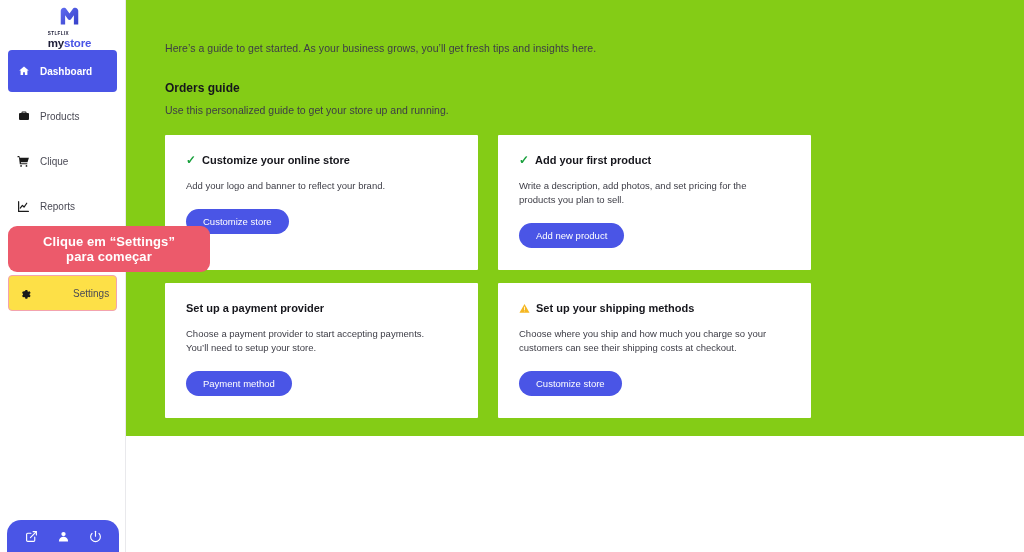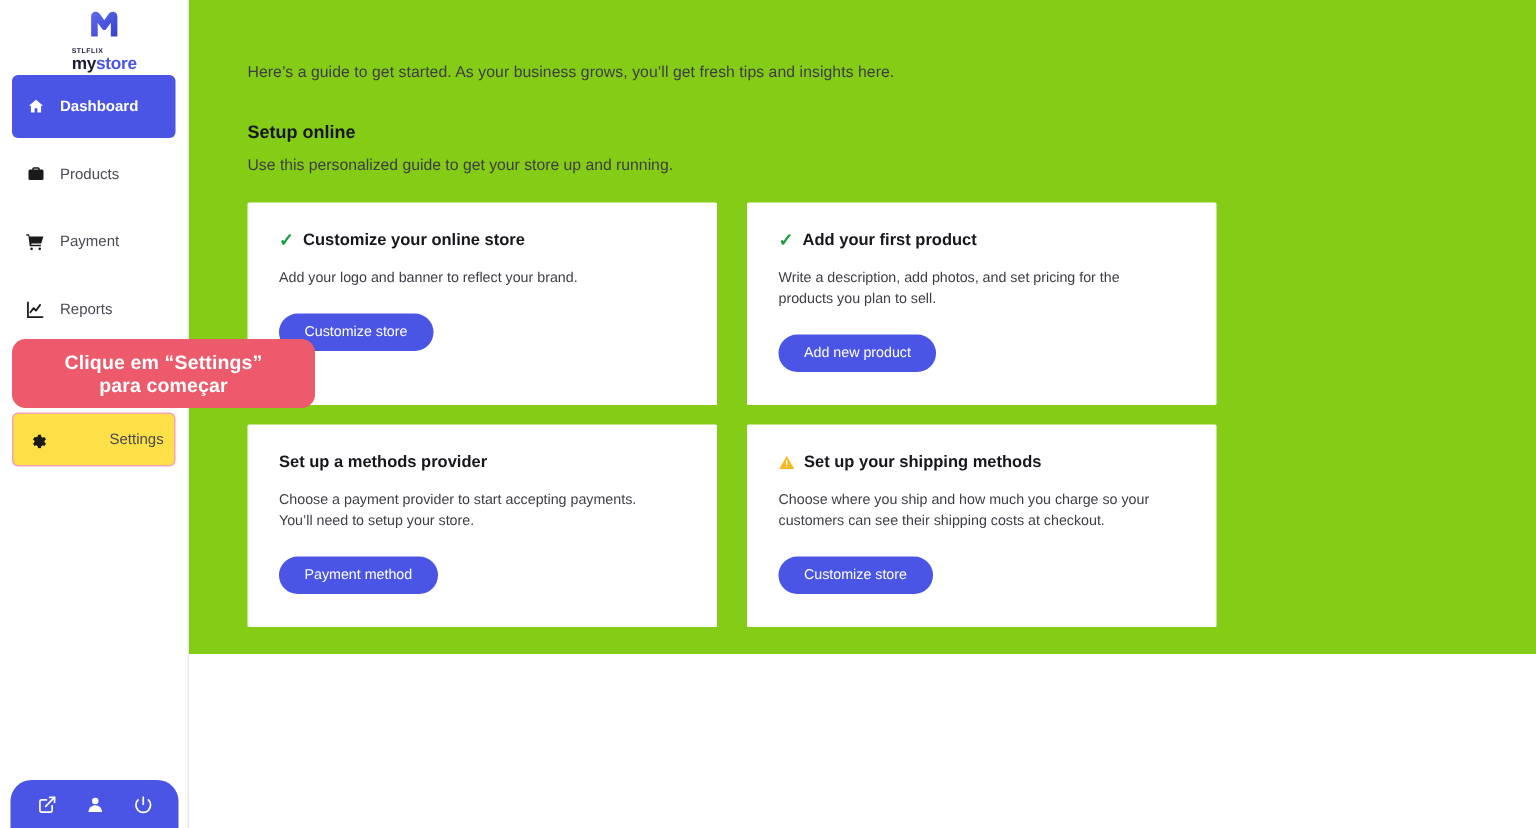--- a/index.html
+++ b/index.html
@@ -216,21 +216,21 @@
         </span>
         <span class="nav-label">Products</span>
       </div>
 
       <div class="nav-item">
         <span class="ico">
           <svg viewBox="0 0 24 24" width="13" height="13" fill="currentColor">
               <path d="M1 2h3.3l.8 3H22l-2.6 8.5H7.4l-.4 1.5H19v2H5.2L3.6 4H1V2zm6.5 16.5a1.6 1.6 0 1 1 0 3.2 1.6 1.6 0 0 1 0-3.2zm10 0a1.6 1.6 0 1 1 0 3.2 1.6 1.6 0 0 1 0-3.2z"></path>
             </svg>
         </span>
-        <span class="nav-label">Payment</span>
+        <span class="nav-label">Clique</span>
       </div>
 
       <div class="nav-item">
         <span class="ico">
           <svg viewBox="0 0 24 24" width="13" height="13" fill="none" stroke="currentColor" stroke-width="2.2">
             <path d="M3 3v18h18" stroke-linecap="round"></path>
             <path d="M6 15l4-5 3 3 5-7" stroke-linecap="round" stroke-linejoin="round"></path>
           </svg>
         </span>
         <span class="nav-label">Reports</span>
@@ -290,21 +290,21 @@
         </svg>
       </span>
     </div>
 
   </aside>
 
   <main class="main">
 
     <p class="intro">Here’s a guide to get started. As your business grows, you’ll get fresh tips and insights here.</p>
 
-    <h2 class="section-title">Setup online</h2>
+    <h2 class="section-title">Orders guide</h2>
     <p class="section-sub">Use this personalized guide to get your store up and running.</p>
 
     <div class="grid">
 
       <section class="card">
         <div class="card-head">
           <span class="status check">✓</span>
           <span>Customize your online store</span>
         </div>
         <p class="card-desc">Add your logo and banner to reflect your brand.</p>
@@ -319,21 +319,21 @@
           <span>Add your first product</span>
         </div>
         <p class="card-desc">Write a description, add photos, and set pricing for the products you plan to sell.</p>
         <div class="btn-row">
           <button class="btn">Add new product</button>
         </div>
       </section>
 
       <section class="card tall">
         <div class="card-head">
-          <span>Set up a methods provider</span>
+          <span>Set up a payment provider</span>
         </div>
         <p class="card-desc">Choose a payment provider to start accepting payments. You’ll need to setup your store.</p>
         <div class="btn-row">
           <button class="btn">Payment method</button>
         </div>
       </section>
 
       <section class="card tall">
         <div class="card-head">
           <span class="status warn">

